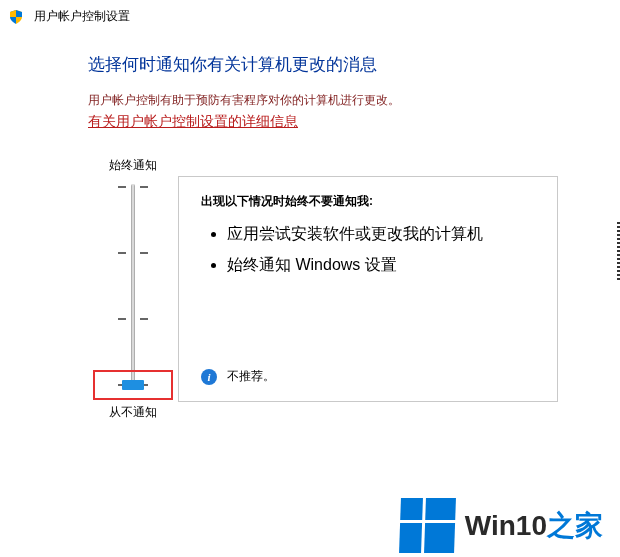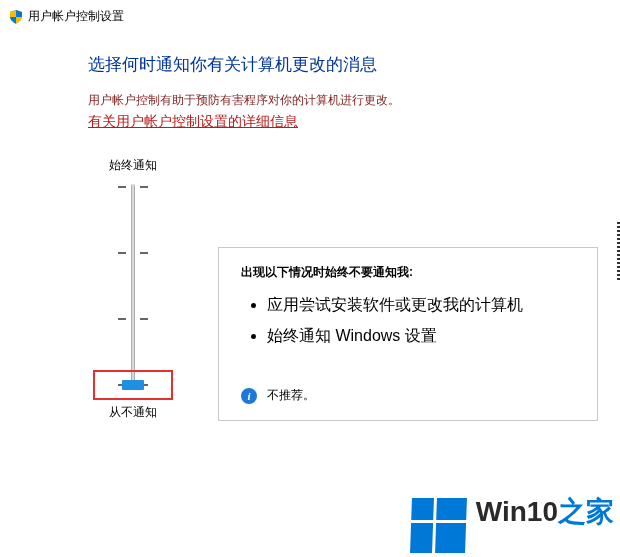--- a/index.html
+++ b/index.html
@@ -9,21 +9,21 @@
       background: #fff;
       width: 620px;
       height: 557px;
       position: relative;
       overflow: hidden;
     }
     .titlebar {
       display: flex;
       align-items: center;
       padding: 8px 8px 8px 8px;
-      gap: 4px;
+      gap: 10px;
     }
     .shield-icon svg { display: block; }
     .title-text { font-size: 12px; color: #000; }
     .content {
       padding: 20px 10px 0 88px;
     }
     .heading {
       color: #003399;
       font-size: 17px;
       margin-bottom: 16px;
@@ -36,22 +36,21 @@
     .link {
       color: #b91c1c;
       text-decoration: underline;
       font-size: 14px;
       cursor: pointer;
       display: inline-block;
     }
     .slider-area {
       margin-top: 26px;
       display: flex;
-      gap: 30px;
-      align-items: flex-end;
+      align-items: center;
     }
     .slider-col {
       display: flex;
       flex-direction: column;
       align-items: center;
       width: 90px;
     }
     .slider-label-top, .slider-label-bottom {
       font-size: 12px;
       color: #000;
@@ -110,24 +109,23 @@
       width: 80px;
       height: 30px;
       top: 186px;
       left: 50%;
       transform: translateX(-50%);
       pointer-events: none;
     }
     .info-panel {
       border: 1px solid #c9c9c9;
       width: 380px;
-      height: 174px;
+      height: 226px;
       padding: 16px 18px 14px 22px;
       position: relative;
-      margin-left: 10px;
     }
     .panel-heading {
       font-weight: bold;
       font-size: 12px;
       margin-bottom: 14px;
     }
     .panel-list {
       list-style: disc;
       padding-left: 26px;
     }
@@ -152,23 +150,24 @@
       font-size: 11px;
       display: flex;
       align-items: center;
       justify-content: center;
       font-family: Georgia, serif;
       font-style: italic;
     }
     .panel-note { font-size: 12px; }
     .watermark {
       position: absolute;
-      right: 6px;
+      right: 17px;
       bottom: 4px;
       display: flex;
+      align-items: center;
       gap: 10px;
     }
     .win-logo {
       display: grid;
       grid-template-columns: 22px 30px;
       grid-template-rows: 22px 30px;
       gap: 3px;
       transform: skewX(-2deg);
     }
     .win-logo div { background: #0078d7; }

